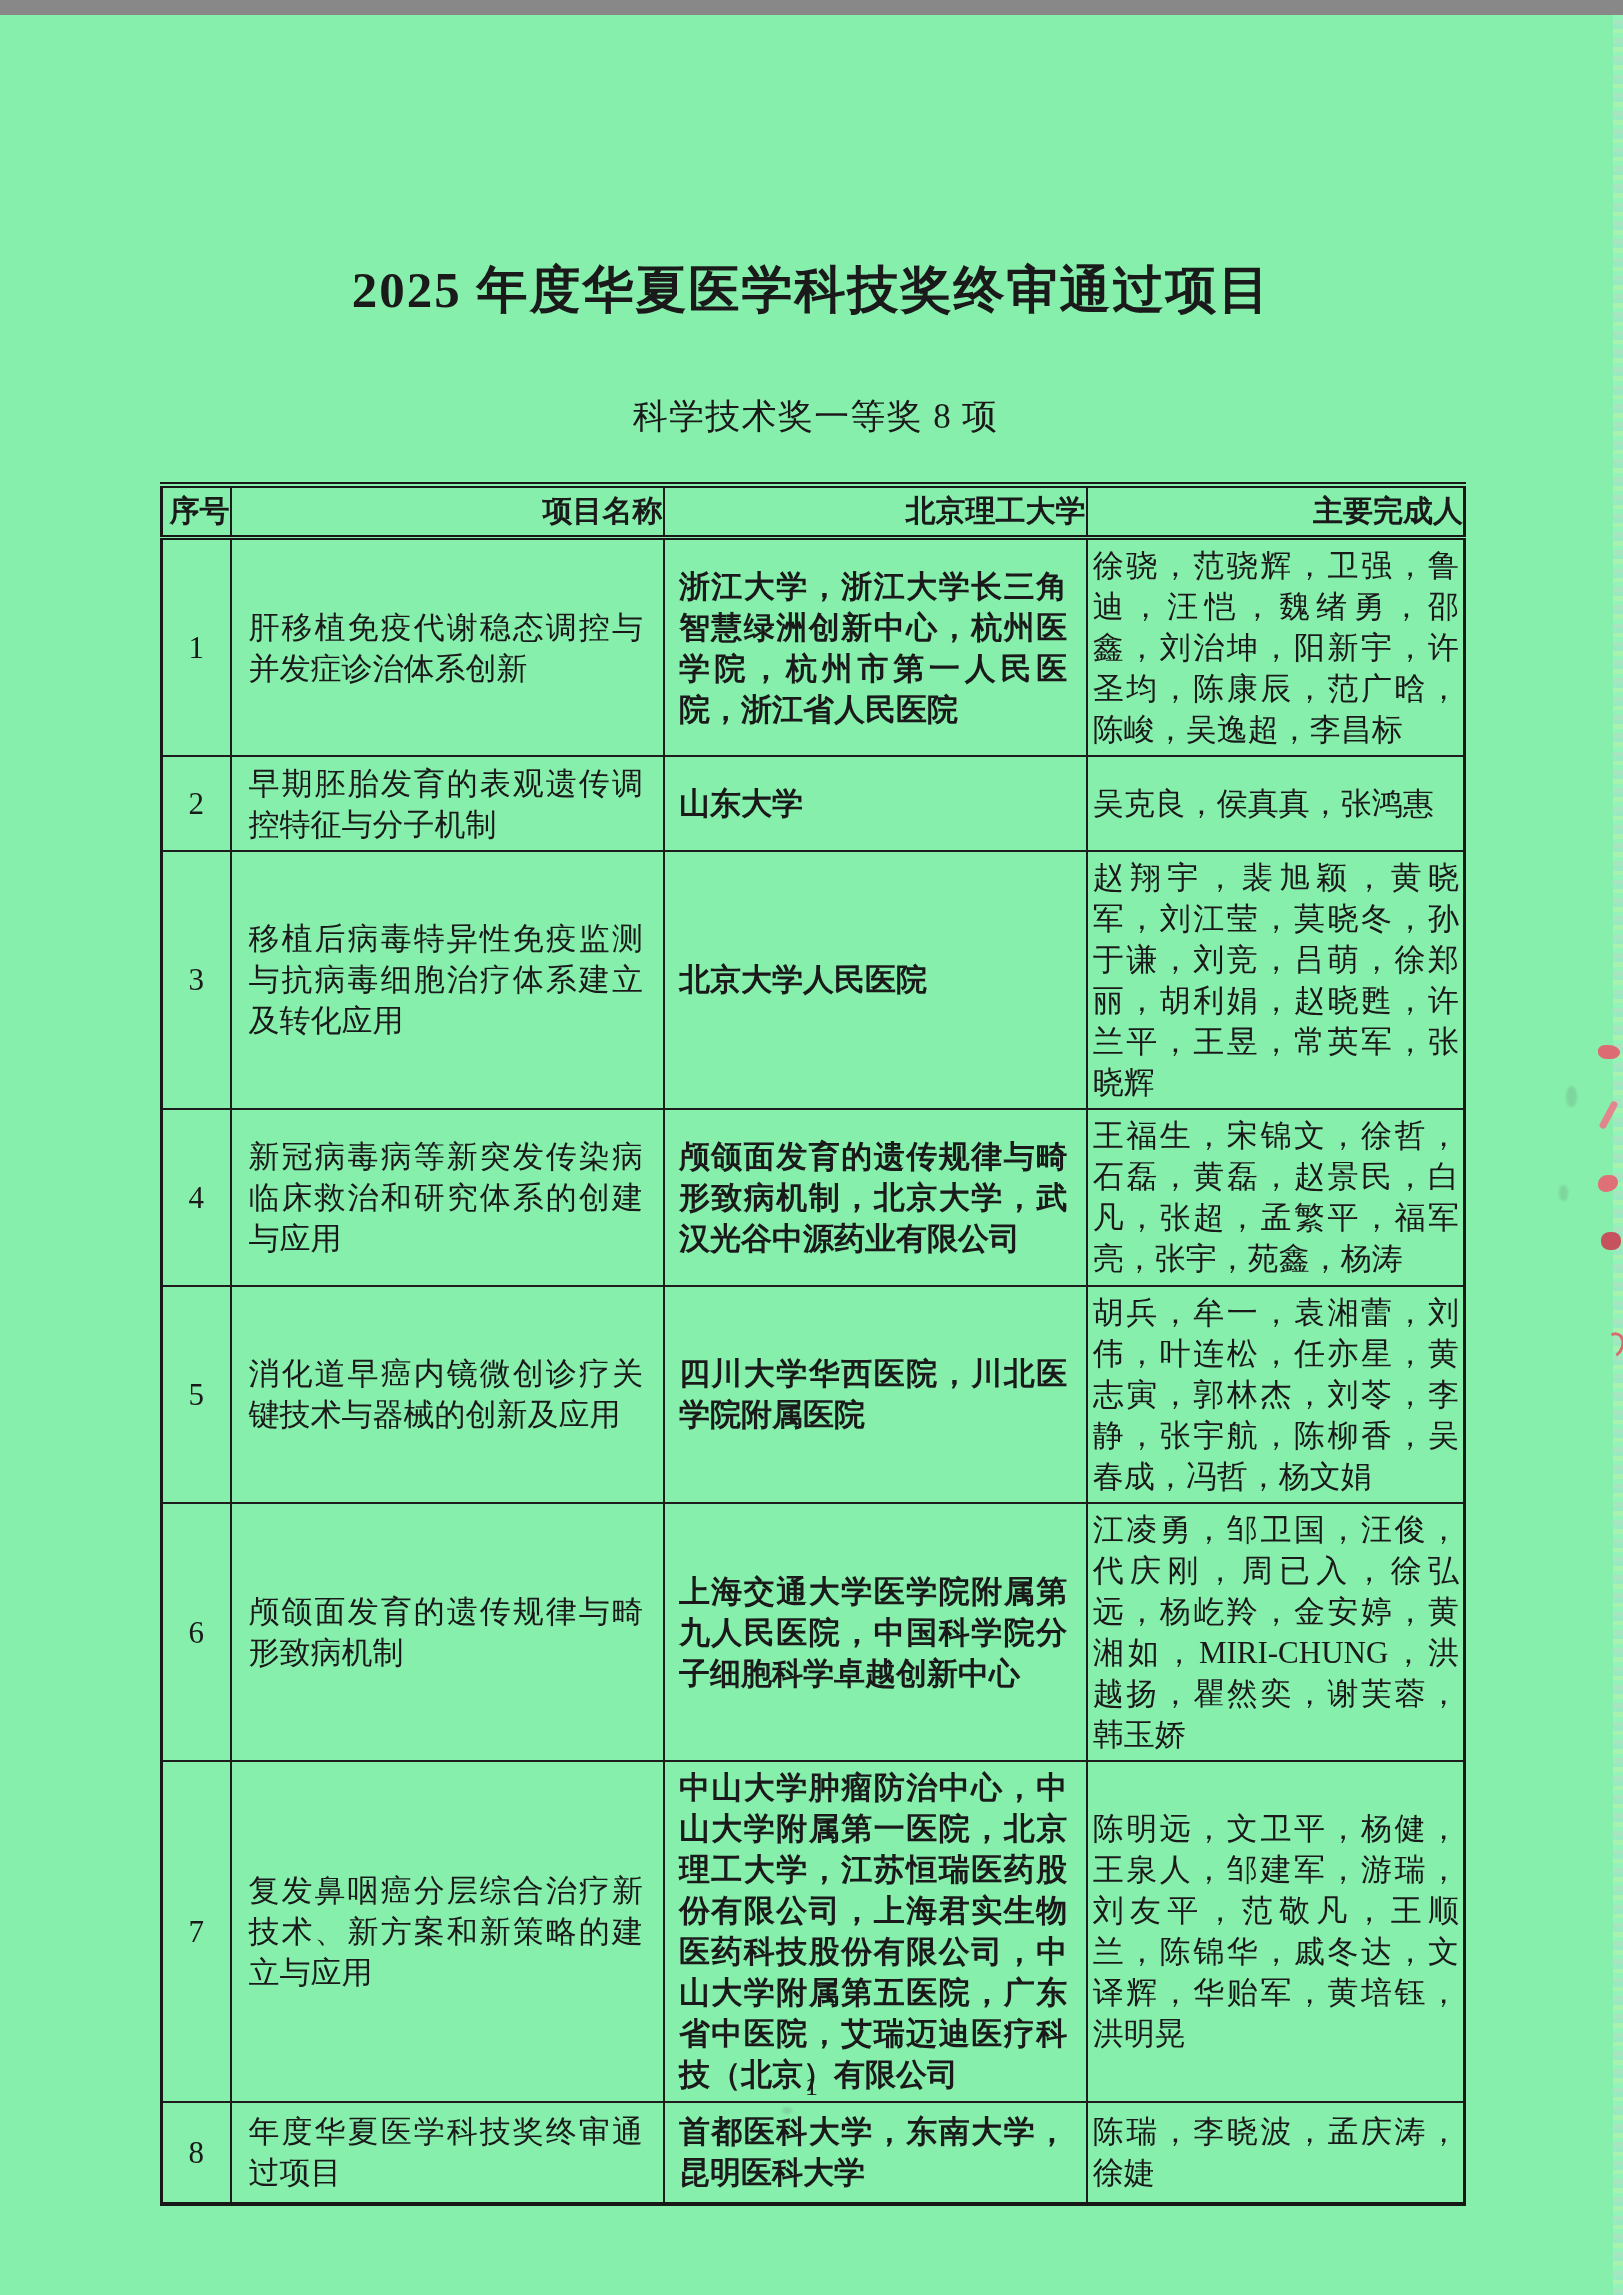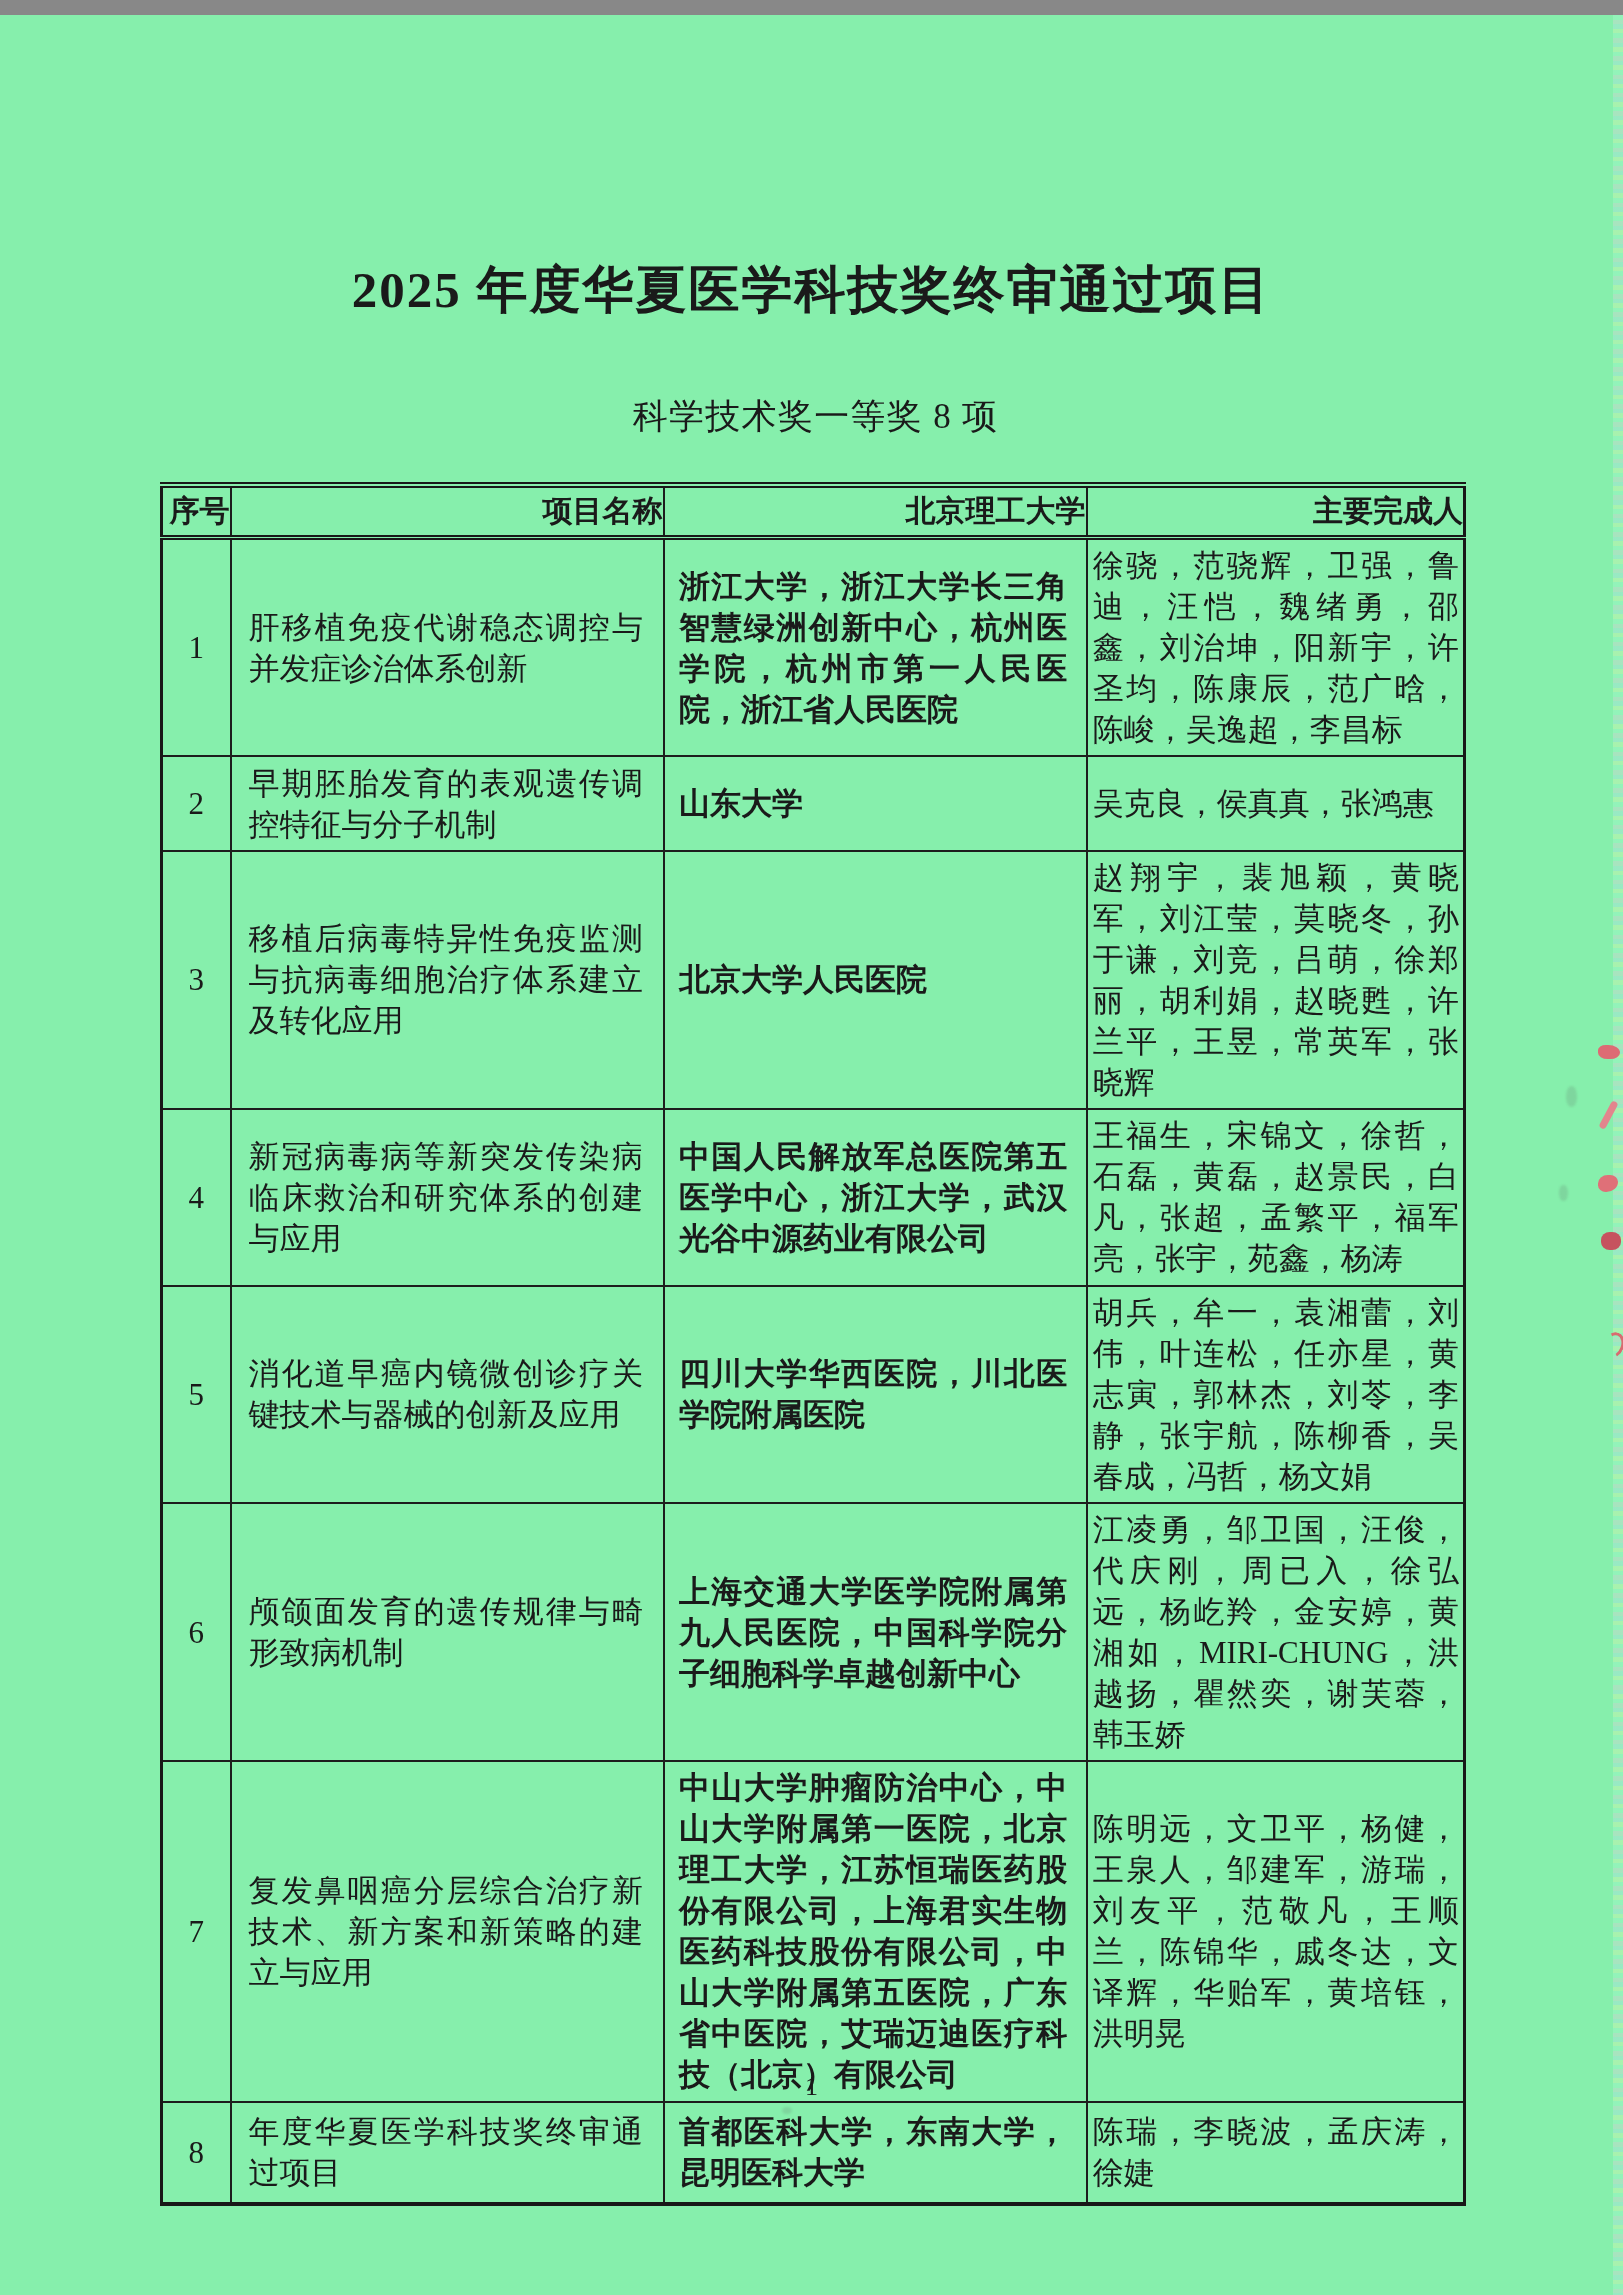--- a/index.html
+++ b/index.html
@@ -113,21 +113,21 @@
   </tr>
         <tr style="height: 206px;">
     <td class="cell-no">3</td>
     <td class="cell-project">移植后病毒特异性免疫监测与抗病毒细胞治疗体系建立及转化应用</td>
     <td class="cell-units">北京大学人民医院</td>
     <td class="cell-people">赵翔宇，裴旭颖，黄晓军，刘江莹，莫晓冬，孙于谦，刘竞，吕萌，徐郑丽，胡利娟，赵晓甦，许兰平，王昱，常英军，张晓辉</td>
   </tr>
         <tr style="height: 164px;">
     <td class="cell-no">4</td>
     <td class="cell-project">新冠病毒病等新突发传染病临床救治和研究体系的创建与应用</td>
-    <td class="cell-units">中国人民解放军总医院第五医学中心，浙江大学，武汉光谷中源药业有限公司</td>
+    <td class="cell-units">颅颌面发育的遗传规律与畸形致病机制，北京大学，武汉光谷中源药业有限公司</td>
     <td class="cell-people">王福生，宋锦文，徐哲，石磊，黄磊，赵景民，白凡，张超，孟繁平，福军亮，张宇，苑鑫，杨涛</td>
   </tr>
         <tr style="height: 200px;">
     <td class="cell-no">5</td>
     <td class="cell-project">消化道早癌内镜微创诊疗关键技术与器械的创新及应用</td>
     <td class="cell-units">四川大学华西医院，川北医学院附属医院</td>
     <td class="cell-people">胡兵，牟一，袁湘蕾，刘伟，叶连松，任亦星，黄志寅，郭林杰，刘苓，李静，张宇航，陈柳香，吴春成，冯哲，杨文娟</td>
   </tr>
         <tr style="height: 206px;">
     <td class="cell-no">6</td>

